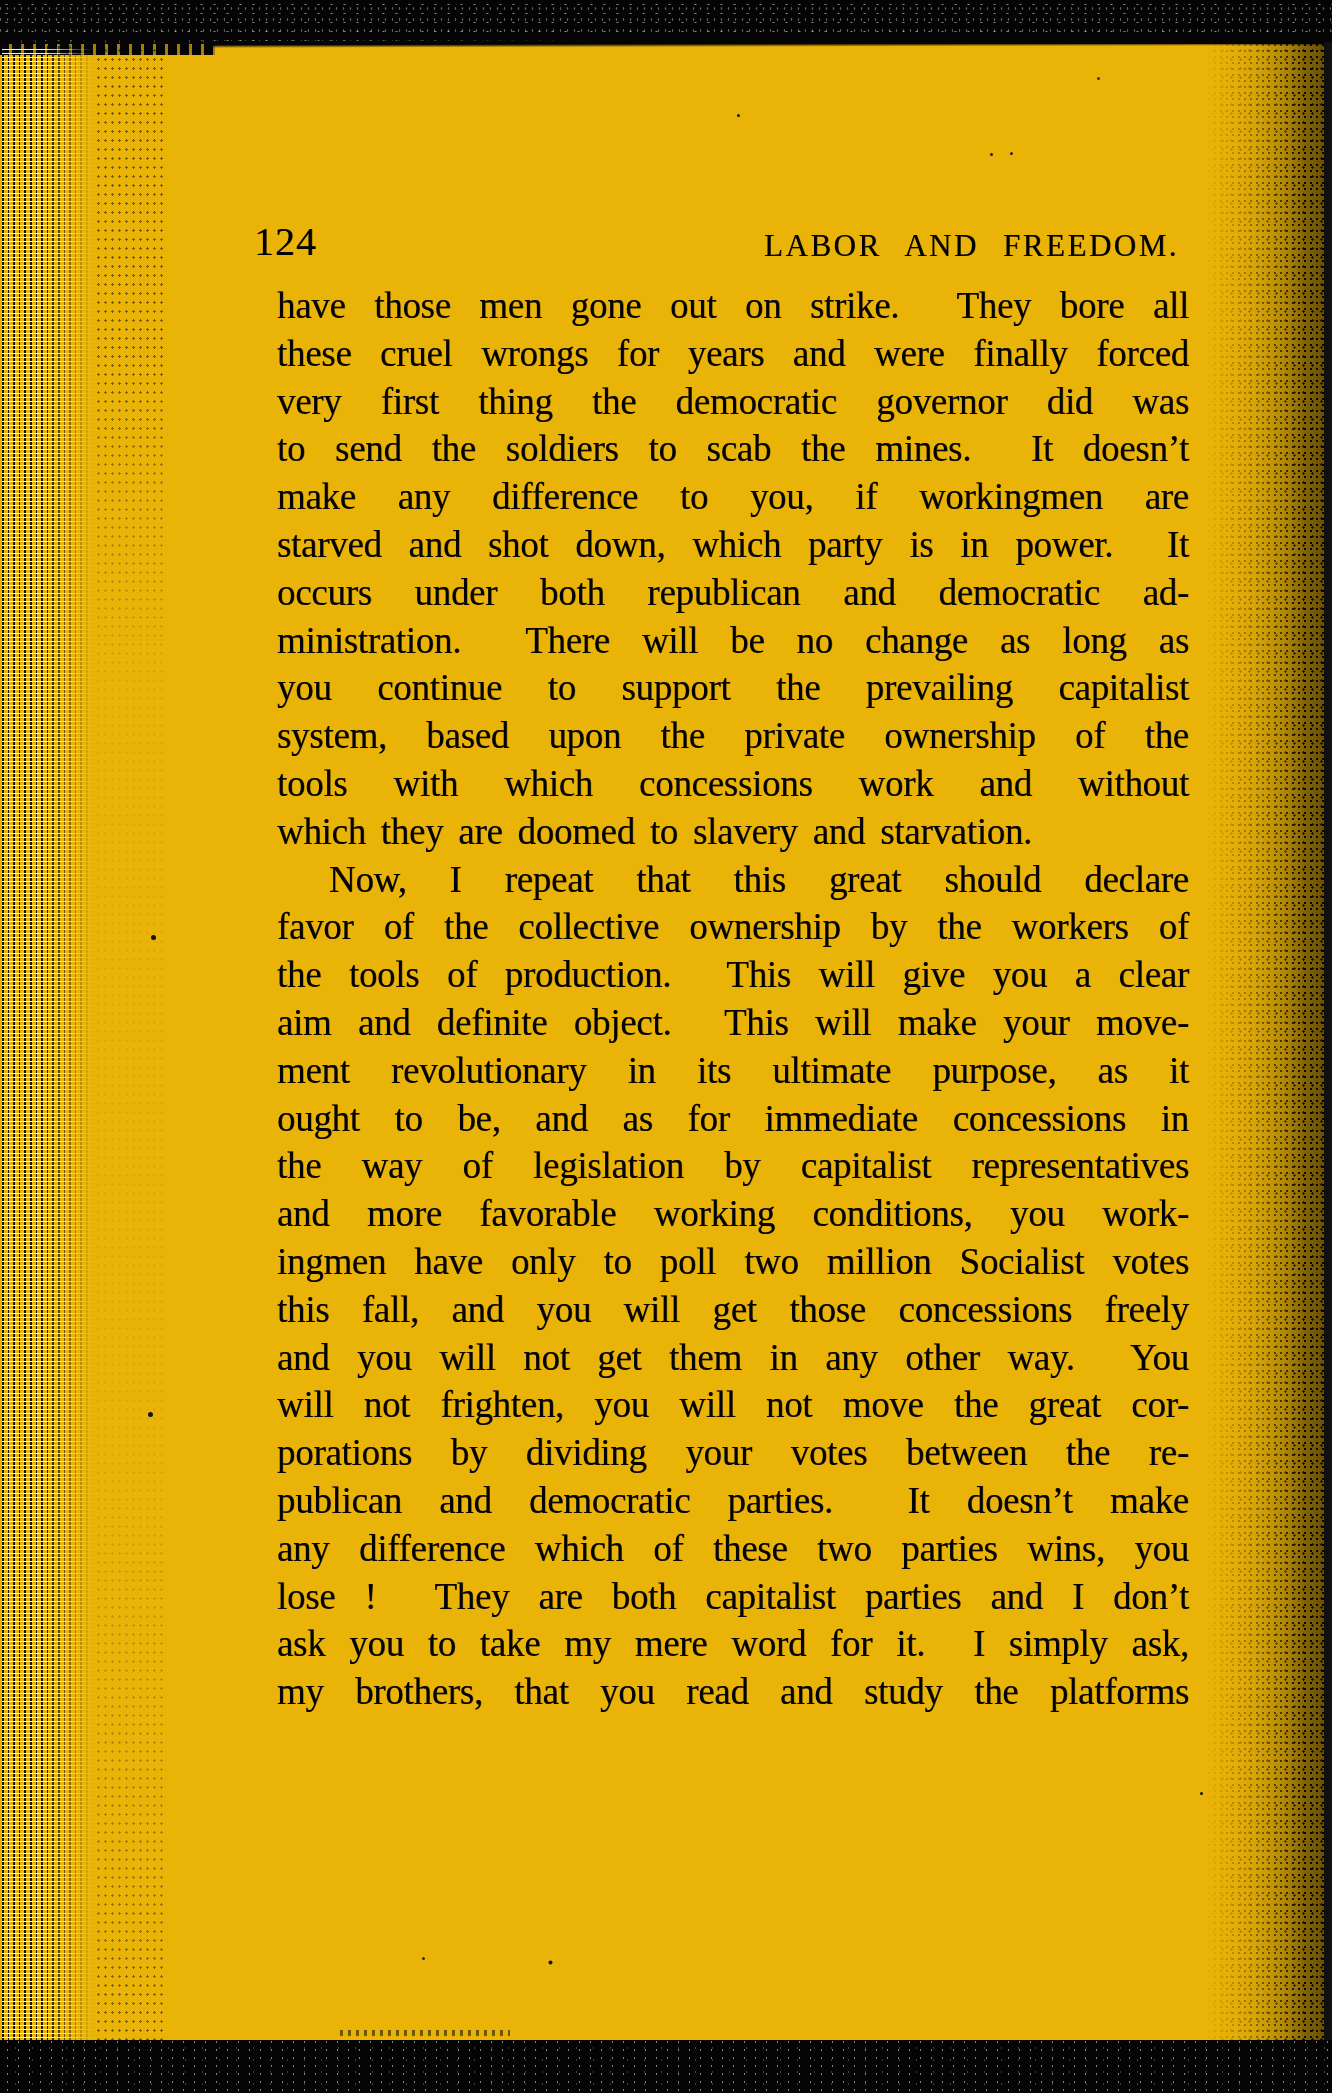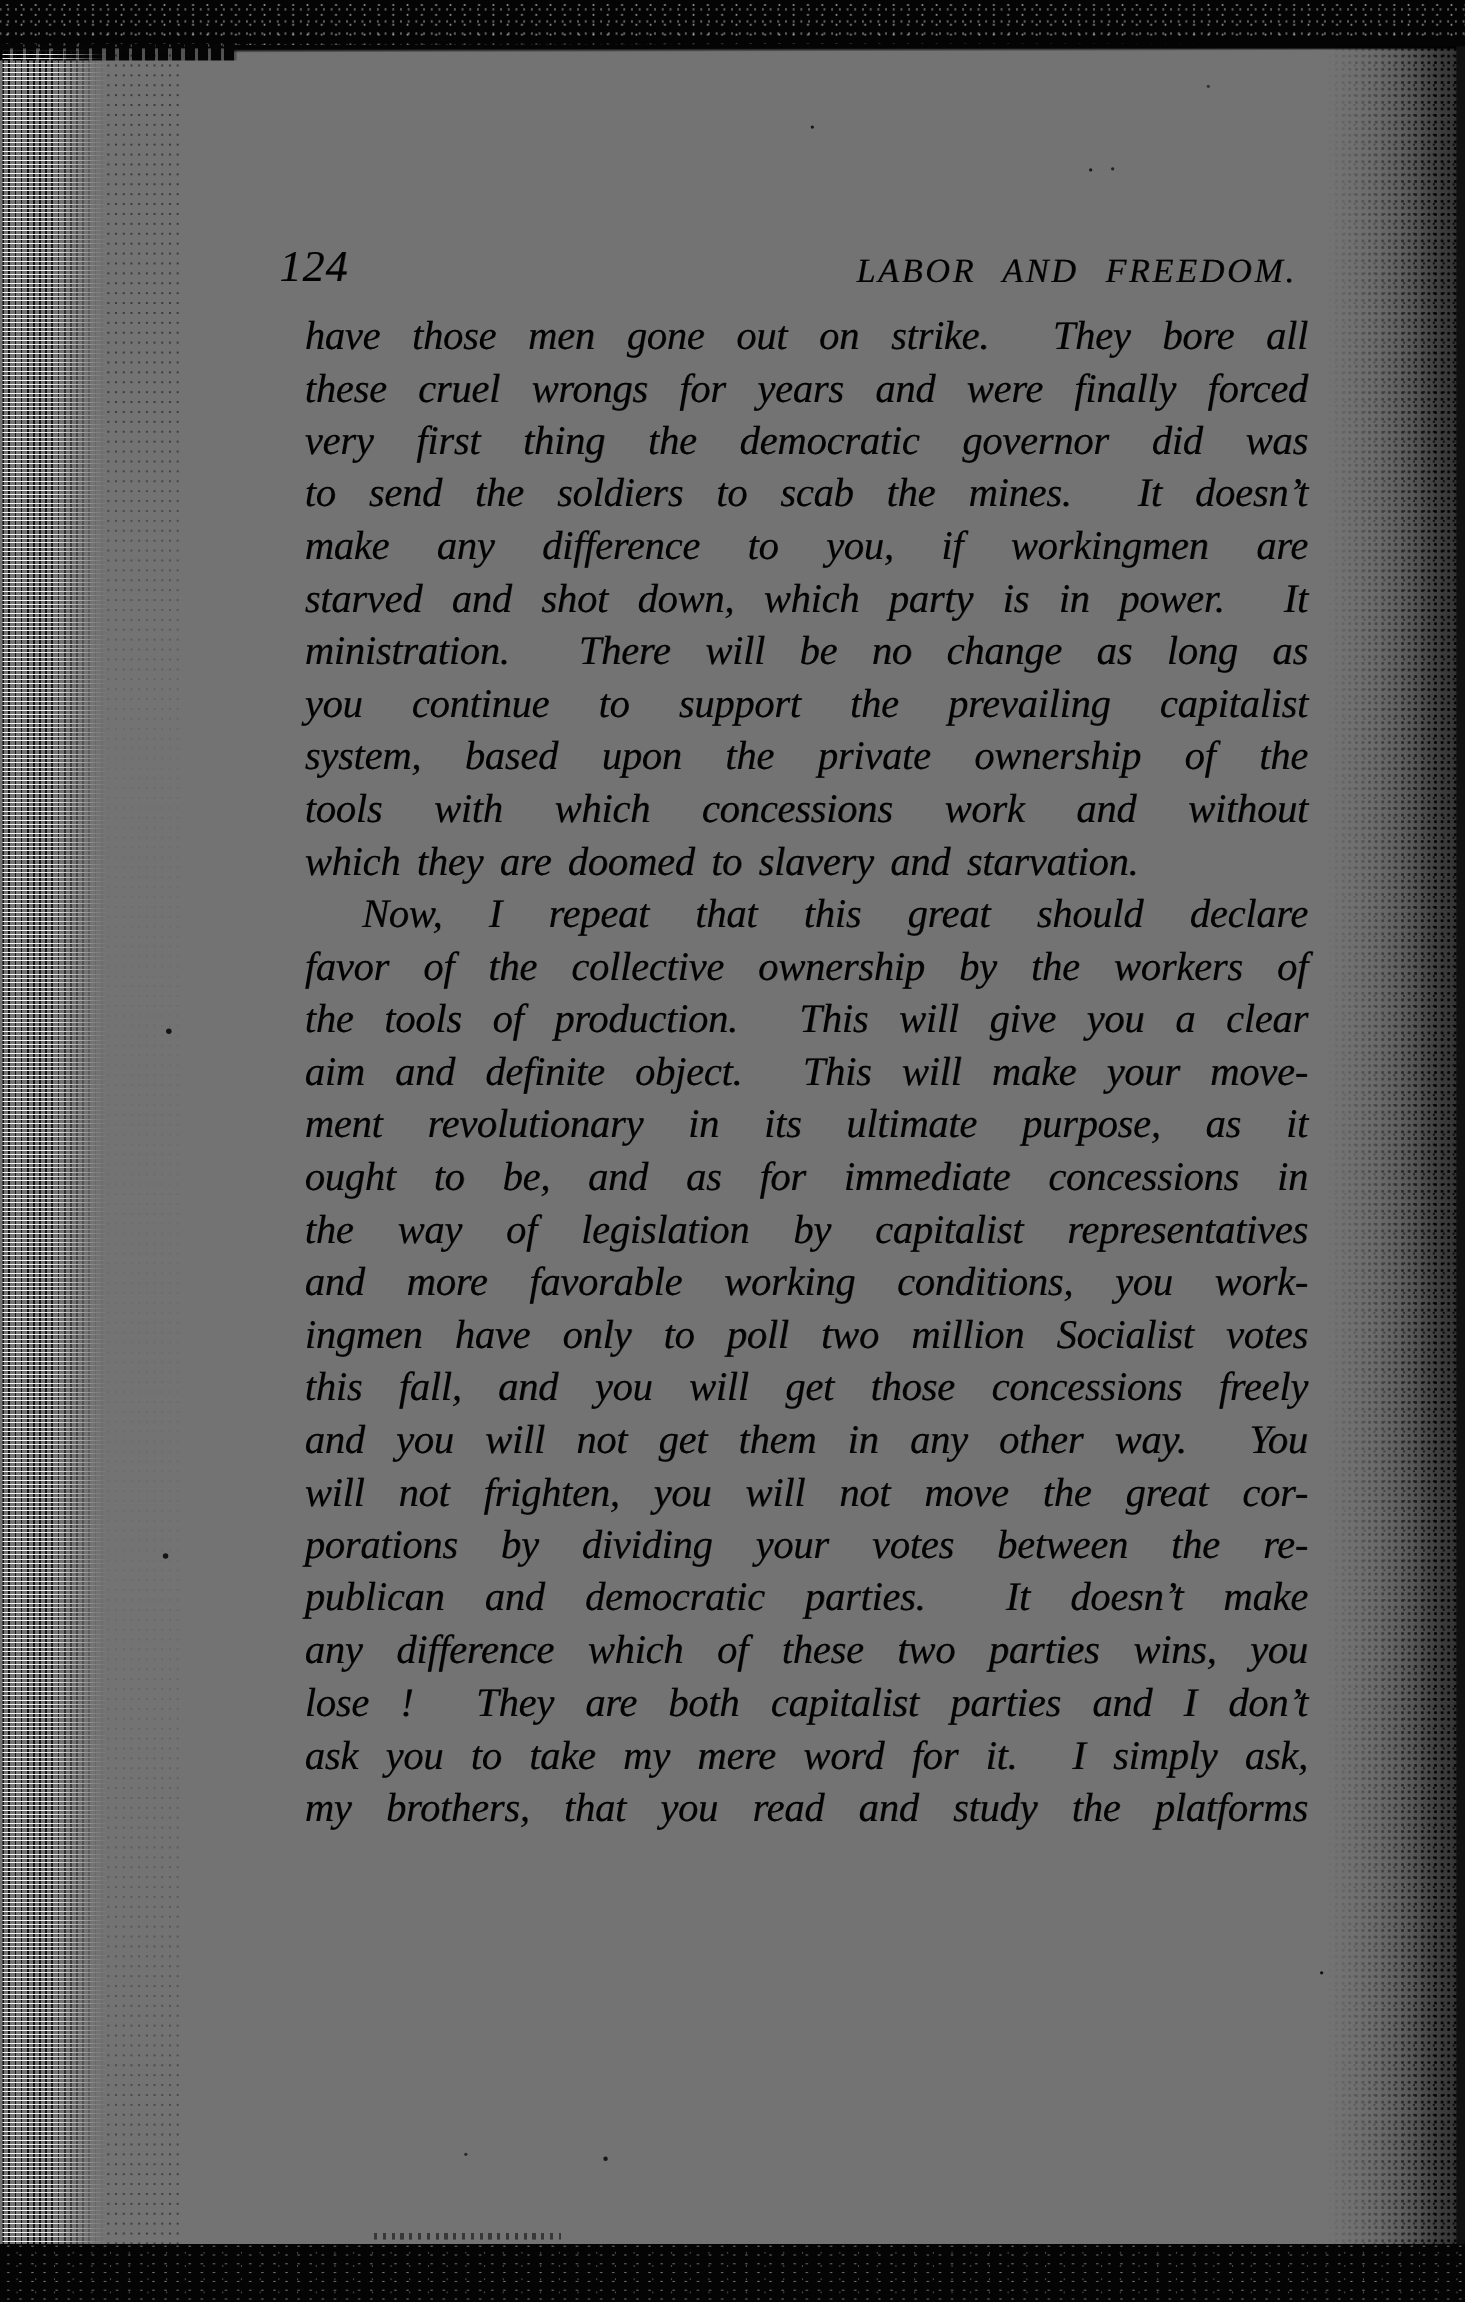--- a/index.html
+++ b/index.html
@@ -4,25 +4,24 @@
 <style>
   html, body {
     margin: 0;
     padding: 0;
     background: #ffffff;
   }
   .scan-page {
     position: relative;
     width: 1332px;
     height: 2093px;
-    background: #737373;
+    background: #eab308;
     overflow: hidden;
     font-family: "Liberation Serif", "DejaVu Serif", serif;
     color: #020202;
-    font-style: italic;
   }
 
   
   .band-top {
     position: absolute; left: 0; top: 0; width: 1332px; height: 44px;
     background-color: #040404;
     background-image:
       radial-gradient(rgba(255,255,255,0.55) 0.7px, transparent 1.3px),
       radial-gradient(rgba(255,255,255,0.35) 0.6px, transparent 1.1px);
     background-size: 13px 9px, 7px 11px;
@@ -153,20 +152,21 @@
     <span class="running-title">LABOR AND FREEDOM.</span>
   </header>
 
   <main class="body-text">
     <div class="line">have those men gone out on strike. &nbsp;They bore all</div>
     <div class="line">these cruel wrongs for years and were finally forced</div>
     <div class="line">very first thing the democratic governor did was</div>
     <div class="line">to send the soldiers to scab the mines. &nbsp;It doesn’t</div>
     <div class="line">make any difference to you, if workingmen are</div>
     <div class="line">starved and shot down, which party is in power. &nbsp;It</div>
+    <div class="line">occurs under both republican and democratic ad-</div>
     <div class="line">ministration. &nbsp;There will be no change as long as</div>
     <div class="line">you continue to support the prevailing capitalist</div>
     <div class="line">system, based upon the private ownership of the</div>
     <div class="line">tools with which concessions work and without</div>
     <div class="line pend">which they are doomed to slavery and starvation.</div>
     <div class="line indent">Now, I repeat that this great should declare</div>
     <div class="line">favor of the collective ownership by the workers of</div>
     <div class="line">the tools of production. &nbsp;This will give you a clear</div>
     <div class="line">aim and definite object. &nbsp;This will make your move-</div>
     <div class="line">ment revolutionary in its ultimate purpose, as it</div>

